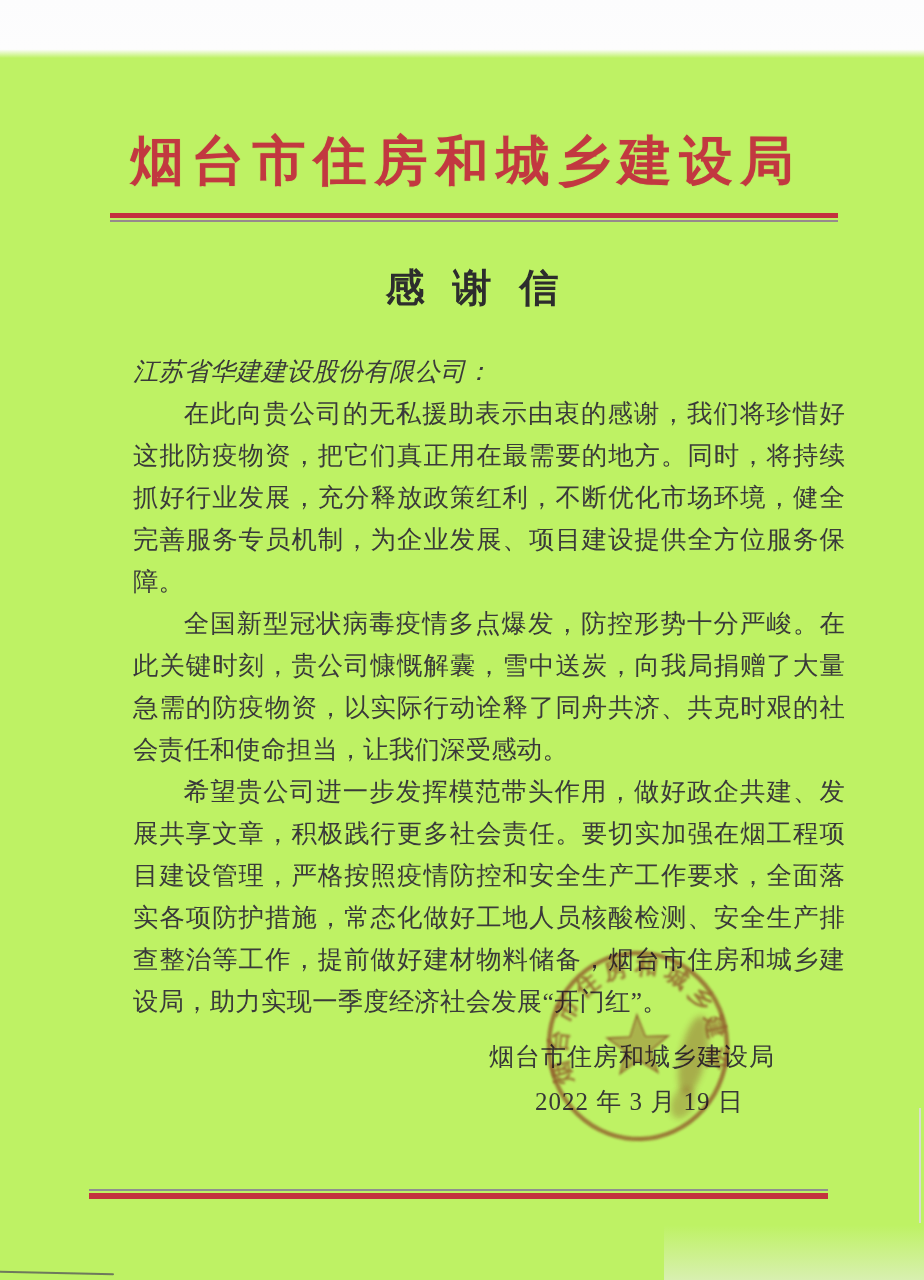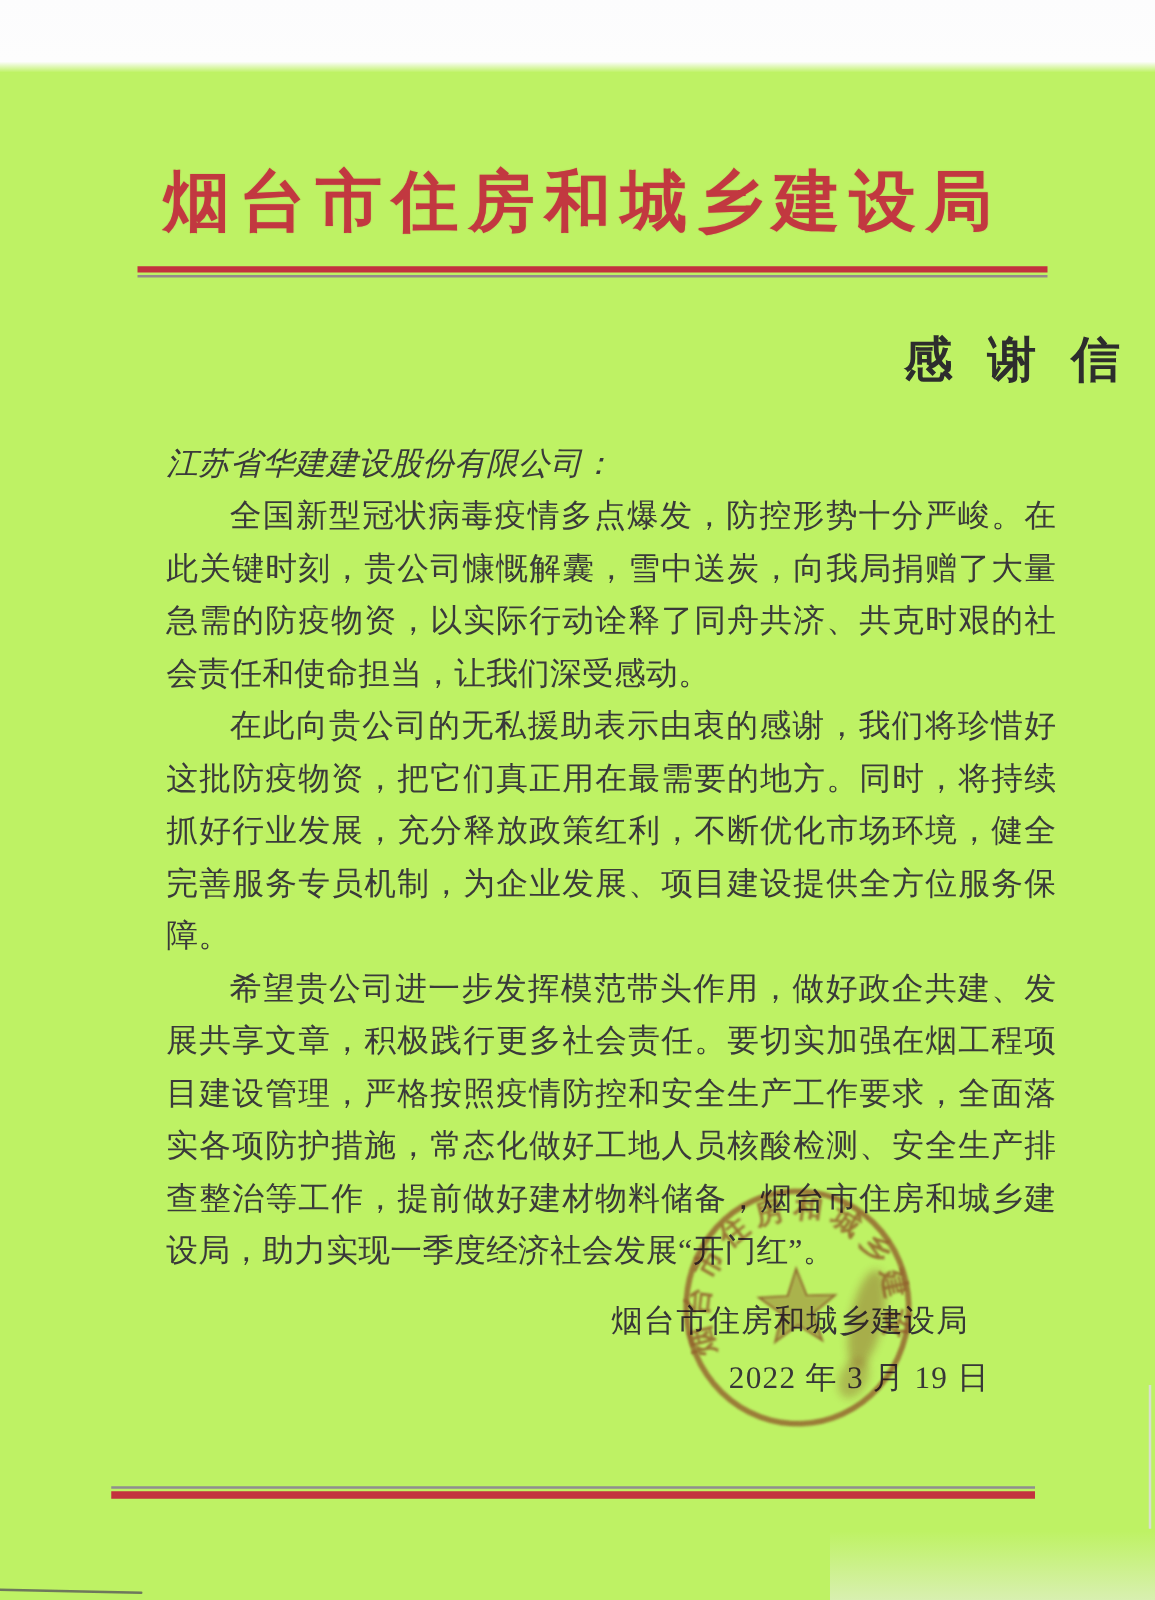--- a/index.html
+++ b/index.html
@@ -48,21 +48,21 @@
 
   .rule-bottom {
     position: absolute; left: 89px; top: 1189px; width: 739px; height: 11px;
   }
   .rule-bottom .gray { position: absolute; top: 0; left: 0; right: 0; height: 2px; background: #8f8f8f; }
   .rule-bottom .red  { position: absolute; top: 4px; left: 0; right: 0; height: 6px; background: #c3323e; }
 
   
   .doc-title {
     position: absolute; left: 0; top: 261px; width: 924px;
-    text-align: right;
+    text-align: center;
     font-size: 39px; font-weight: bold;
     letter-spacing: 28px; padding-left: 48px; 
     color: #2d2d2d;
     white-space: nowrap;
   }
 
   
   .letter-body {
     position: absolute; left: 133px; top: 350px; width: 712px;
     font-size: 25.4px; line-height: 42px;
@@ -74,21 +74,21 @@
   .letter-body p { text-indent: 2em; margin: 0; }
   .letter-body .salutation { text-indent: 0; font-style: italic; }
 
   
   .sign-org {
     position: absolute; left: 489px; top: 1040px;
     font-size: 25px; color: #373737; letter-spacing: 1px; white-space: nowrap;
   }
   .sign-date {
     position: absolute; left: 535px; top: 1085px;
-    font-size: 25px; color: #373737; letter-spacing: 1px; white-space: nowrap; margin-left: 48px;
+    font-size: 25px; color: #373737; letter-spacing: 1px; white-space: nowrap;
   }
 
   
   .seal {
     position: absolute; left: 542px; top: 947px; width: 192px; height: 198px;
     mix-blend-mode: multiply; opacity: 0.92;
     transform: rotate(-2deg);
     pointer-events: none;
   }
 </style>
@@ -103,22 +103,22 @@
 
   <div class="rule-top">
     <div class="red"></div>
     <div class="gray"></div>
   </div>
 
   <div class="doc-title">感谢信</div>
 
   <div class="letter-body">
     <p class="salutation">江苏省华建建设股份有限公司：</p>
+    <p>在此向贵公司的无私援助表示由衷的感谢，我们将珍惜好这批防疫物资，把它们真正用在最需要的地方。同时，将持续抓好行业发展，充分释放政策红利，不断优化市场环境，健全完善服务专员机制，为企业发展、项目建设提供全方位服务保障。</p>
     <p>全国新型冠状病毒疫情多点爆发，防控形势十分严峻。在此关键时刻，贵公司慷慨解囊，雪中送炭，向我局捐赠了大量急需的防疫物资，以实际行动诠释了同舟共济、共克时艰的社会责任和使命担当，让我们深受感动。</p>
-    <p>在此向贵公司的无私援助表示由衷的感谢，我们将珍惜好这批防疫物资，把它们真正用在最需要的地方。同时，将持续抓好行业发展，充分释放政策红利，不断优化市场环境，健全完善服务专员机制，为企业发展、项目建设提供全方位服务保障。</p>
     <p>希望贵公司进一步发挥模范带头作用，做好政企共建、发展共享文章，积极践行更多社会责任。要切实加强在烟工程项目建设管理，严格按照疫情防控和安全生产工作要求，全面落实各项防护措施，常态化做好工地人员核酸检测、安全生产排查整治等工作，提前做好建材物料储备，烟台市住房和城乡建设局，助力实现一季度经济社会发展“开门红”。</p>
   </div>
 
   <div class="sign-org">烟台市住房和城乡建设局</div>
 
   <div class="sign-date">2022 年 3 月 19 日</div>
 
   <svg class="seal" viewBox="0 0 192 198">
     <defs>
       <filter id="sealBlur" x="-20%" y="-20%" width="140%" height="140%">

